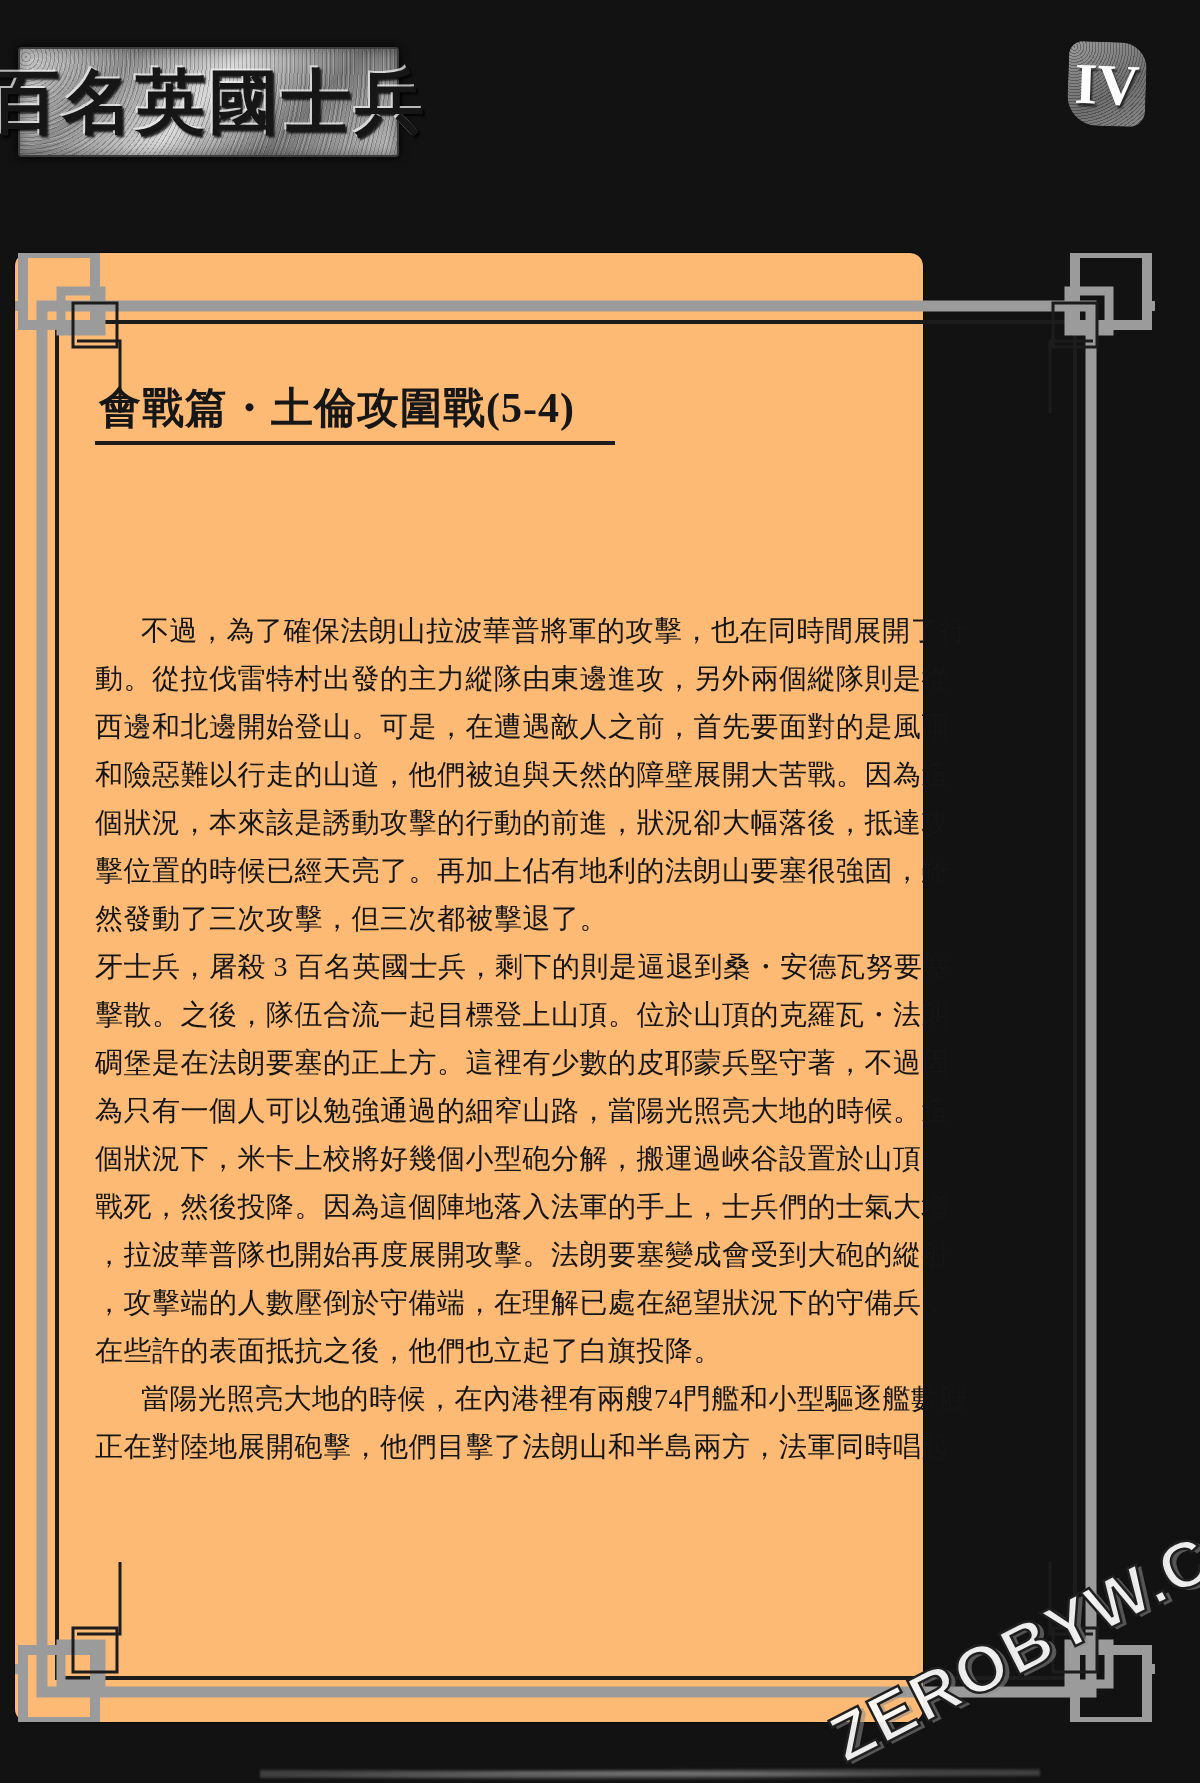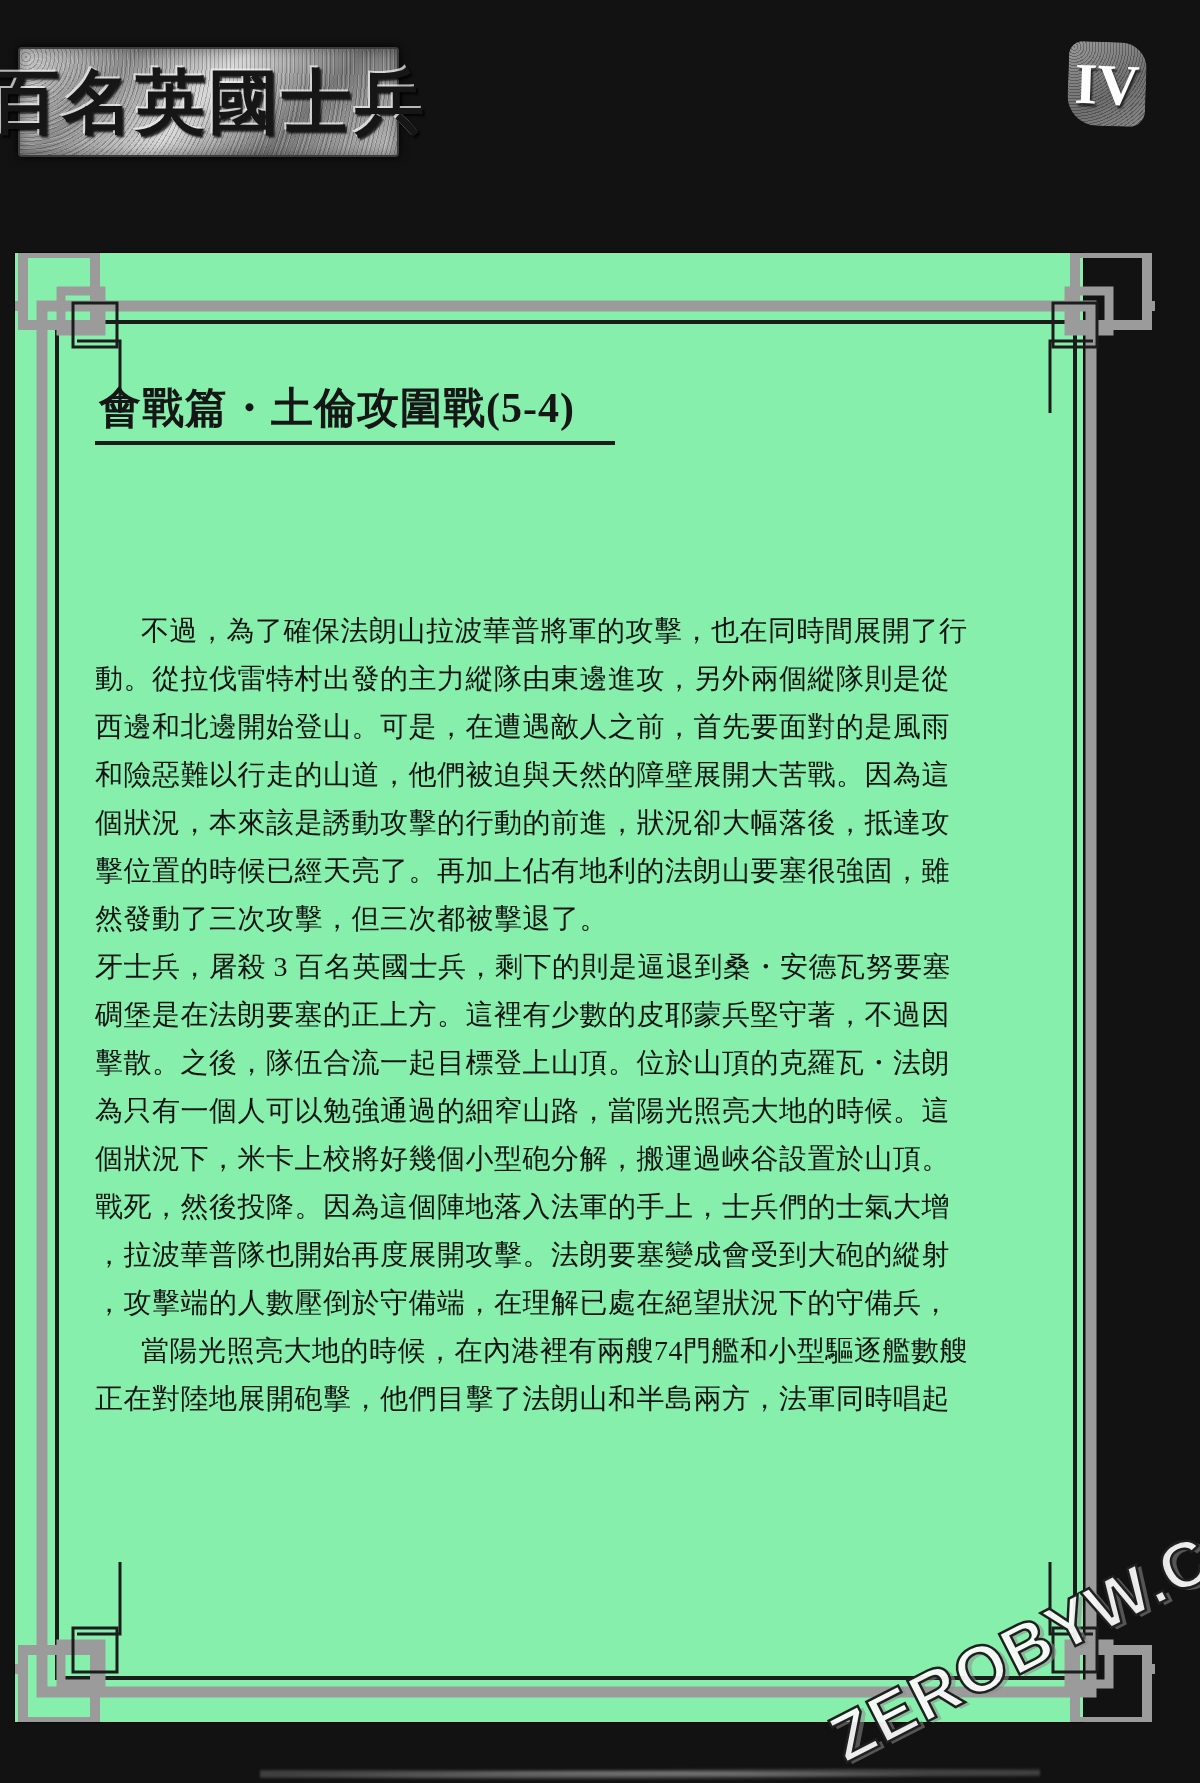--- a/index.html
+++ b/index.html
@@ -41,23 +41,24 @@
     display:flex;align-items:center;justify-content:center;
   }
   .chapter-badge span{
     font-family:"Liberation Serif","DejaVu Serif",serif;
     font-weight:bold;font-size:58px;color:#fdfdfd;
     text-shadow:2px 3px 2px rgba(20,20,20,.8);
   }
 
   
   .panel{
-    position:absolute;left:15px;top:253px;width:1068px;height:1469px;
-    background:#86efac;
+    position:absolute;left:15px;top:253px;width:908px;height:1469px;
+    background:#fdba74;
     box-shadow:0 0 0 1px rgba(0,0,0,.55);
+    border-radius:13px;
   }
   .frame{position:absolute;left:0;top:0;width:1140px;height:1469px;}
 
   
   .article{position:absolute;left:80px;top:132px;width:980px;}
   .title{
     margin:0;display:inline-block;
     font-size:42px;font-weight:600;line-height:1.1;color:#161616;
     letter-spacing:1px;
     padding:0 40px 10px 4px;
@@ -137,27 +138,28 @@
       <h1 class="title">會戰篇・土倫攻圍戰(5-4)</h1>
       <div class="body-text" id="paragraphs">
           <div class="line first">不過，為了確保法朗山拉波華普將軍的攻擊，也在同時間展開了行</div>
           <div class="line">動。從拉伐雷特村出發的主力縱隊由東邊進攻，另外兩個縱隊則是從</div>
           <div class="line">西邊和北邊開始登山。可是，在遭遇敵人之前，首先要面對的是風雨</div>
           <div class="line">和險惡難以行走的山道，他們被迫與天然的障壁展開大苦戰。因為這</div>
           <div class="line">個狀況，本來該是誘動攻擊的行動的前進，狀況卻大幅落後，抵達攻</div>
           <div class="line">擊位置的時候已經天亮了。再加上佔有地利的法朗山要塞很強固，雖</div>
           <div class="line">然發動了三次攻擊，但三次都被擊退了。</div>
           <div class="line">牙士兵，屠殺 3 百名英國士兵，剩下的則是逼退到桑・安德瓦努要塞</div>
+          <div class="line">擊散。之後，隊伍合流一起目標登上山頂。位於山頂的克羅瓦・法朗</div>
           <div class="line">碉堡是在法朗要塞的正上方。這裡有少數的皮耶蒙兵堅守著，不過因</div>
-          <div class="line">擊散。之後，隊伍合流一起目標登上山頂。位於山頂的克羅瓦・法朗</div>
           <div class="line">為只有一個人可以勉強通過的細窄山路，當陽光照亮大地的時候。這</div>
           <div class="line">個狀況下，米卡上校將好幾個小型砲分解，搬運過峽谷設置於山頂。</div>
           <div class="line">戰死，然後投降。因為這個陣地落入法軍的手上，士兵們的士氣大增</div>
           <div class="line">，拉波華普隊也開始再度展開攻擊。法朗要塞變成會受到大砲的縱射</div>
           <div class="line">，攻擊端的人數壓倒於守備端，在理解已處在絕望狀況下的守備兵，</div>
+          <div class="line">在些許的表面抵抗之後，他們也立起了白旗投降。</div>
           <div class="line first">當陽光照亮大地的時候，在內港裡有兩艘74門艦和小型驅逐艦數艘</div>
           <div class="line">正在對陸地展開砲擊，他們目擊了法朗山和半島兩方，法軍同時唱起</div>
         </div>
     </div>
   </div>
 
   <div class="watermark">ZEROBYW.COM</div>
 
   <div class="scan-artifacts"></div>
 </div>

